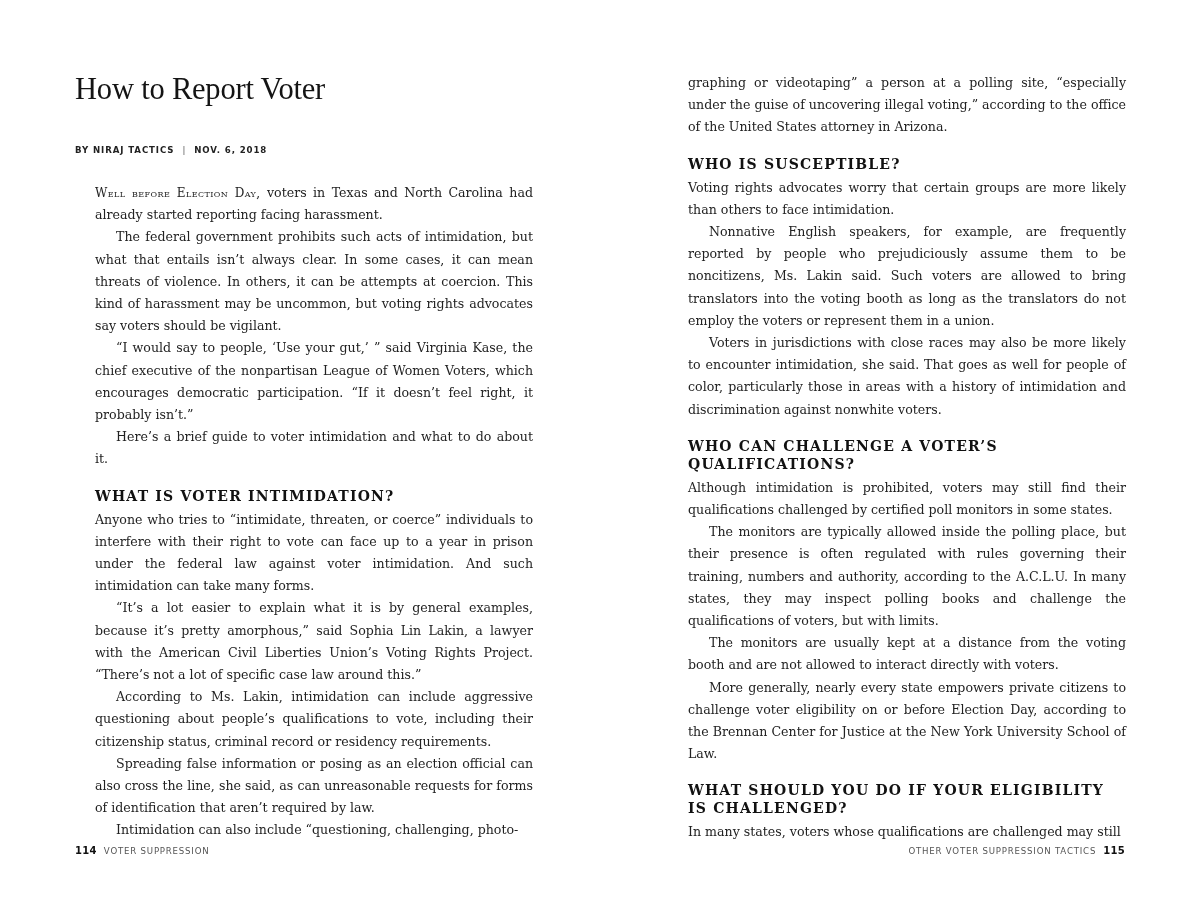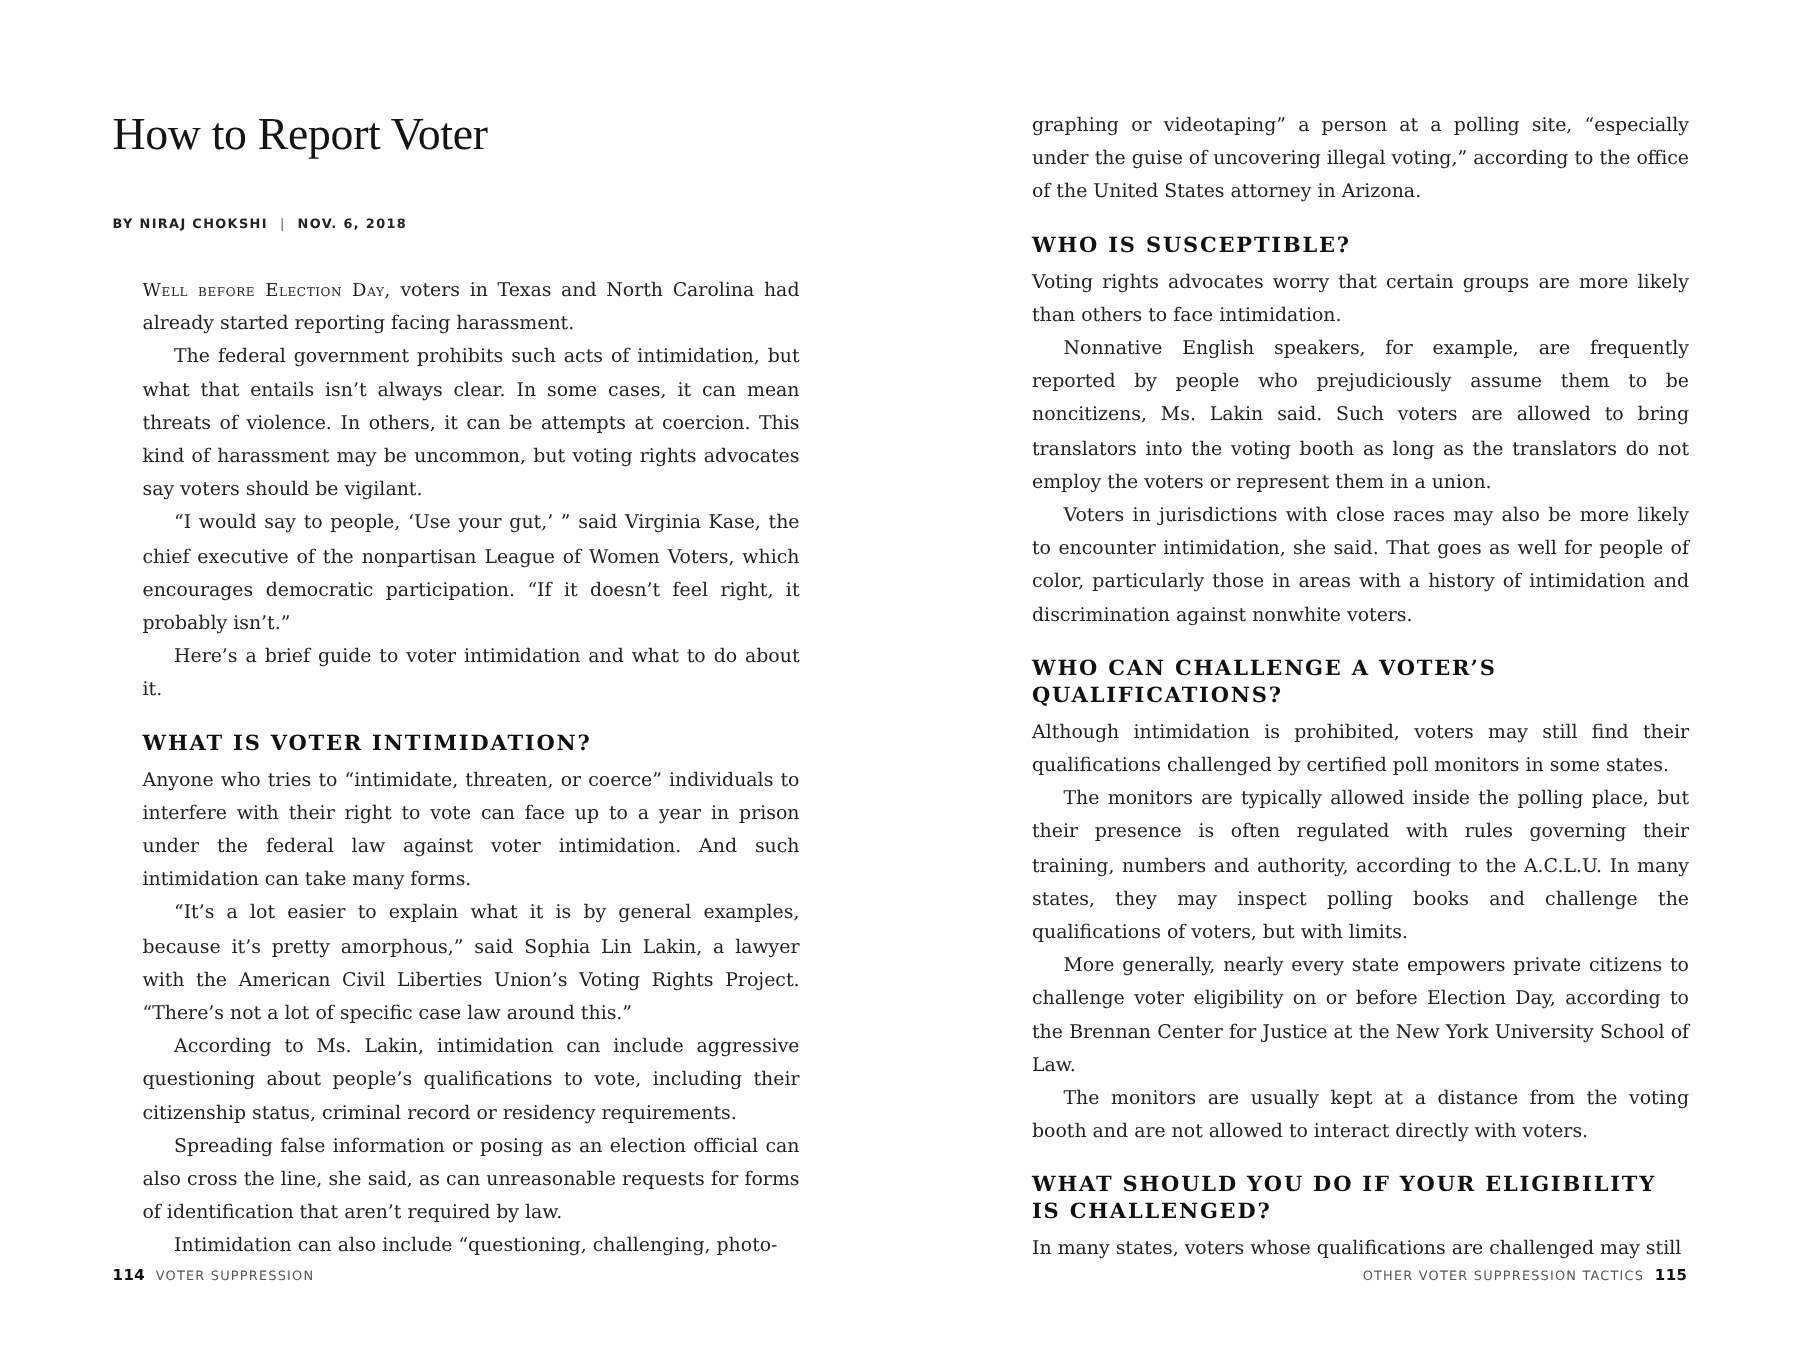--- a/index.html
+++ b/index.html
@@ -52,21 +52,21 @@
 </head>
 <body>
 
 <div class="spread">
 
   <div class="page left">
     <h1 class="title">
       <span>How to Report Voter</span><br>
     </h1>
     <div class="byline">
-      <span>BY NIRAJ CHOKSHI</span><span class="sep">|</span><span>NOV. 6, 2018</span>
+      <span>BY NIRAJ TACTICS</span><span class="sep">|</span><span>NOV. 6, 2018</span>
     </div>
     <div class="body">
       <p class="noindent"><span class="lead">Well before Election Day,</span><span> voters in Texas and North Carolina had already started reporting facing harassment.</span></p>
       <p>The federal government prohibits such acts of intimidation, but what that entails isn’t always clear. In some cases, it can mean threats of violence. In others, it can be attempts at coercion. This kind of harassment may be uncommon, but voting rights advocates say voters should be vigilant.</p>
       <p>“I would say to people, ‘Use your gut,’ ” said Virginia Kase, the chief executive of the nonpartisan League of Women Voters, which encourages democratic participation. “If it doesn’t feel right, it probably isn’t.”</p>
       <p>Here’s a brief guide to voter intimidation and what to do about it.</p>
       <div class="head">What is voter intimidation?</div>
       <p class="noindent">Anyone who tries to “intimidate, threaten, or coerce” individuals to interfere with their right to vote can face up to a year in prison under the federal law against voter intimidation. And such intimidation can take many forms.</p>
       <p>“It’s a lot easier to explain what it is by general examples, because it’s pretty amorphous,” said Sophia Lin Lakin, a lawyer with the American Civil Liberties Union’s Voting Rights Project. “There’s not a lot of specific case law around this.”</p>
       <p>According to Ms. Lakin, intimidation can include aggressive questioning about people’s qualifications to vote, including their citizenship status, criminal record or residency requirements.</p>
@@ -78,22 +78,22 @@
   <div class="page right">
     <div class="body">
       <p class="noindent">graphing or videotaping” a person at a polling site, “especially under the guise of uncovering illegal voting,” according to the office of the United States attorney in Arizona.</p>
       <div class="head">Who is susceptible?</div>
       <p class="noindent">Voting rights advocates worry that certain groups are more likely than others to face intimidation.</p>
       <p>Nonnative English speakers, for example, are frequently reported by people who prejudiciously assume them to be noncitizens, Ms. Lakin said. Such voters are allowed to bring translators into the voting booth as long as the translators do not employ the voters or represent them in a union.</p>
       <p>Voters in jurisdictions with close races may also be more likely to encounter intimidation, she said. That goes as well for people of color, particularly those in areas with a history of intimidation and discrimination against nonwhite voters.</p>
       <div class="head">Who can challenge a voter’s qualifications?</div>
       <p class="noindent">Although intimidation is prohibited, voters may still find their qualifications challenged by certified poll monitors in some states.</p>
       <p>The monitors are typically allowed inside the polling place, but their presence is often regulated with rules governing their training, numbers and authority, according to the A.C.L.U. In many states, they may inspect polling books and challenge the qualifications of voters, but with limits.</p>
+      <p>The monitors are usually kept at a distance from the voting booth and are not allowed to interact directly with voters.</p>
       <p>More generally, nearly every state empowers private citizens to challenge voter eligibility on or before Election Day, according to the Brennan Center for Justice at the New York University School of Law.</p>
-      <p>The monitors are usually kept at a distance from the voting booth and are not allowed to interact directly with voters.</p>
       <div class="head">What should you do if your eligibility is challenged?</div>
       <p class="noindent" style="text-align:left">In many states, voters whose qualifications are challenged may still</p>
     </div>
   </div>
 
   <div class="folio left-f">
     <span class="num">114</span>&nbsp;&nbsp;<span>VOTER SUPPRESSION</span>
   </div>
   <div class="folio right-f">
     <span>OTHER VOTER SUPPRESSION TACTICS</span>&nbsp;&nbsp;<span class="num">115</span>

